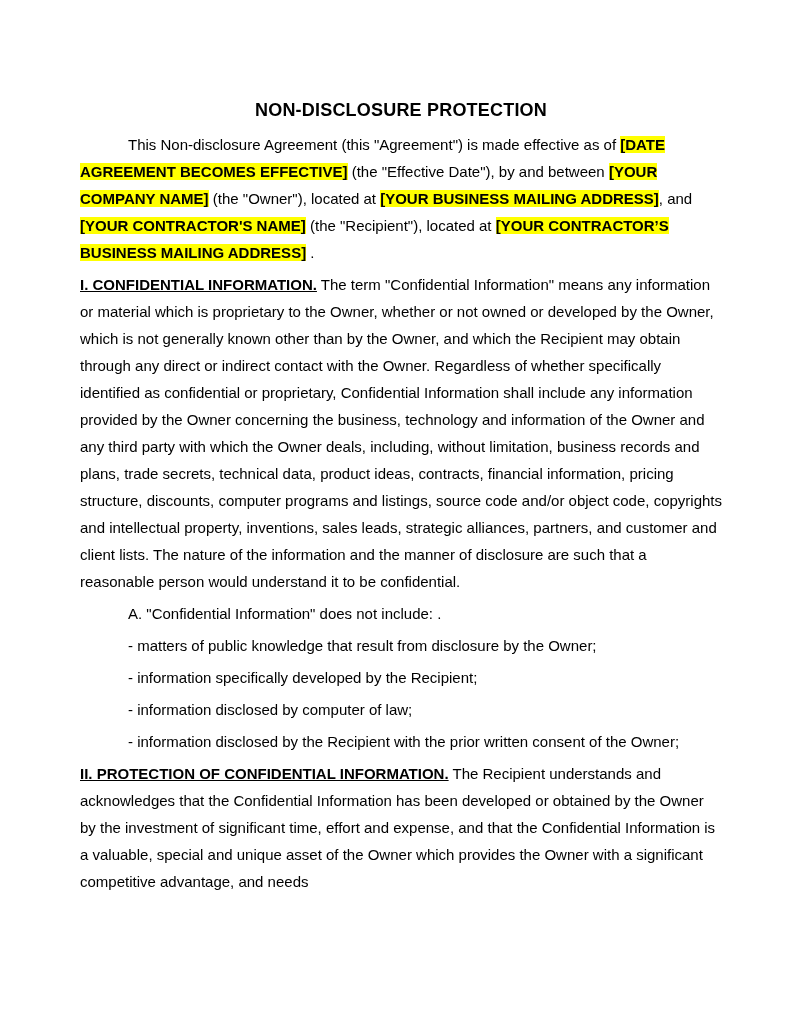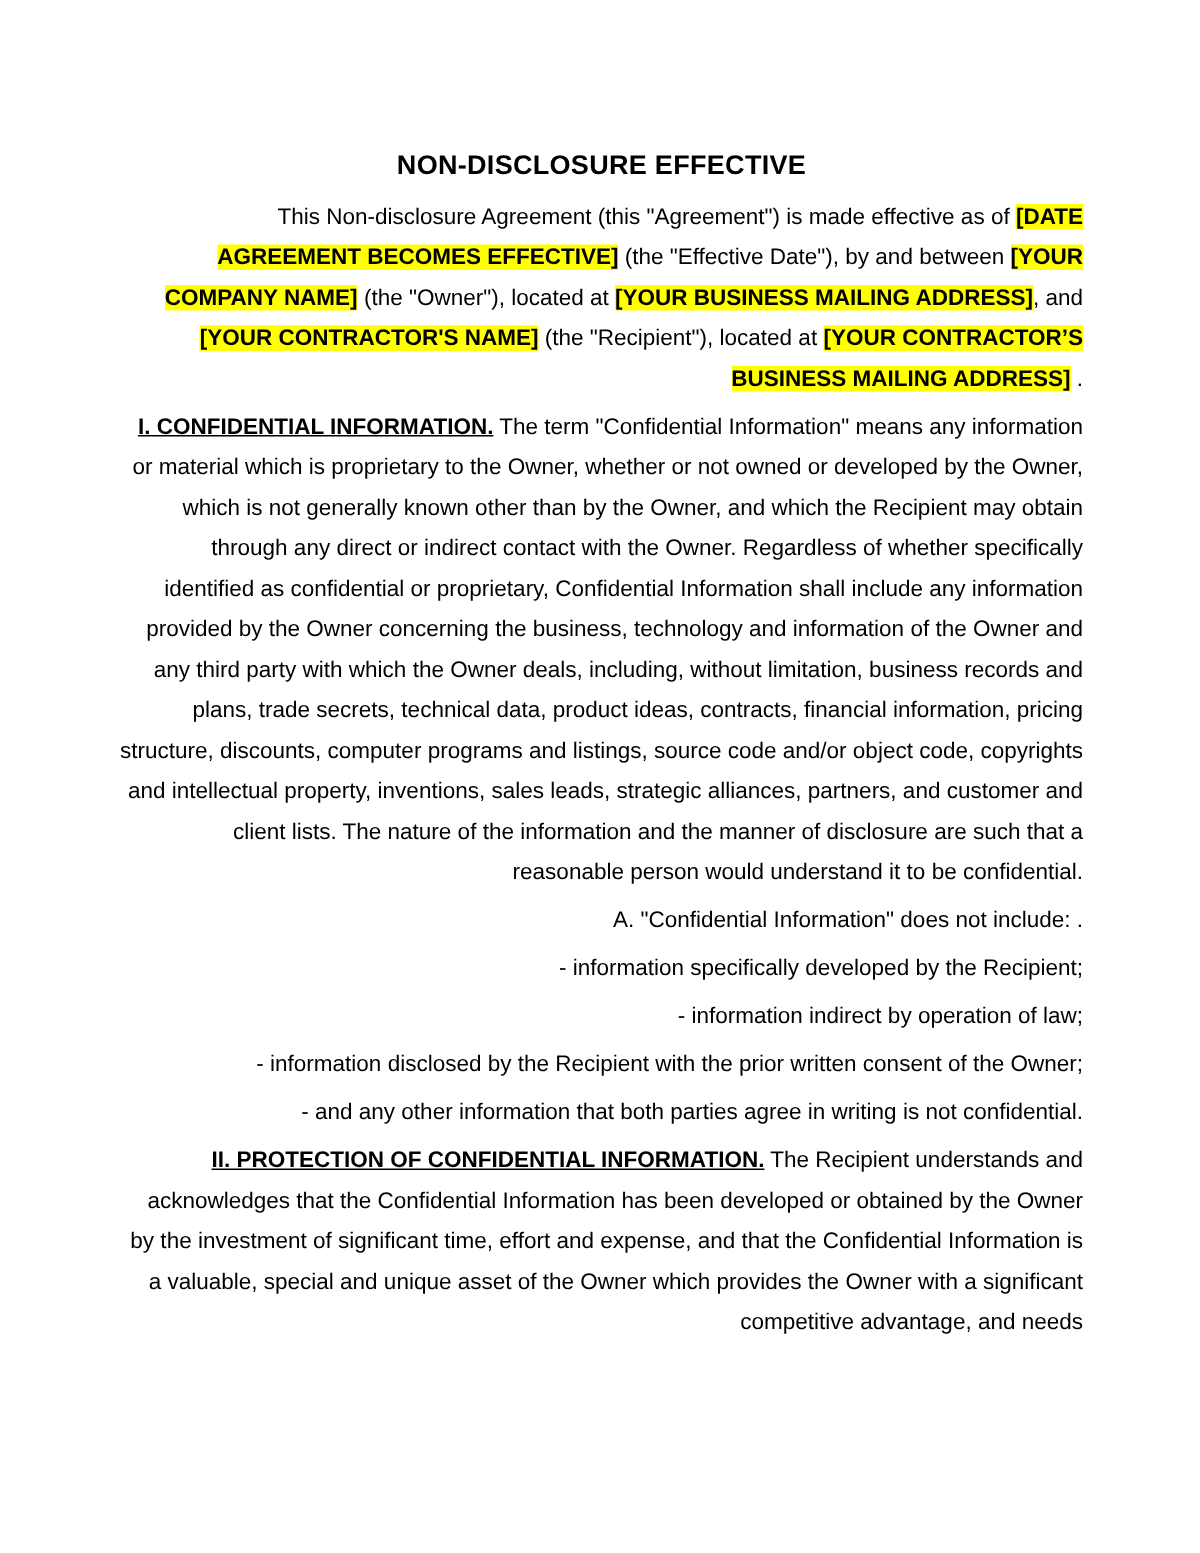--- a/index.html
+++ b/index.html
@@ -26,45 +26,44 @@
   .doc-title {
     margin: 0 0 7px 0;
     text-align: center;
     font-size: 18px;
     line-height: 27px;
     font-weight: bold;
     letter-spacing: 0.2px;
   }
   p.block {
     margin: 0 0 5px 0;
-    text-align: right;
   }
   p.indent-first {
     text-indent: 48px;
   }
   p.indent-block {
     margin-left: 48px;
   }
   .bold {
     font-weight: bold;
     text-decoration: underline;
   }
   .hl {
     background: #ffff00;
     font-weight: bold;
   }
 </style>
 </head>
 <body>
 
 <div class="page">
-  <h1 class="doc-title">NON-DISCLOSURE EFFECTIVE</h1>
+  <h1 class="doc-title">NON-DISCLOSURE PROTECTION</h1>
   <div>
       <p class="block indent-first"><span>This Non-disclosure Agreement (this "Agreement") is made effective as of </span><span class="hl">[DATE AGREEMENT BECOMES EFFECTIVE]</span><span> (the "Effective Date"), by and between </span><span class="hl">[YOUR COMPANY NAME]</span><span> (the "Owner"), located at </span><span class="hl">[YOUR BUSINESS MAILING ADDRESS]</span><span>, and </span><span class="hl">[YOUR CONTRACTOR'S NAME]</span><span> (the "Recipient"), located at </span><span class="hl">[YOUR CONTRACTOR’S BUSINESS MAILING ADDRESS]</span><span> .</span></p>
       <p class="block"><span class="bold">I. CONFIDENTIAL INFORMATION.</span><span> The term "Confidential Information" means any information or material which is proprietary to the Owner, whether or not owned or developed by the Owner, which is not generally known other than by the Owner, and which the Recipient may obtain through any direct or indirect contact with the Owner. Regardless of whether specifically identified as confidential or proprietary, Confidential Information shall include any information provided by the Owner concerning the business, technology and information of the Owner and any third party with which the Owner deals, including, without limitation, business records and plans, trade secrets, technical data, product ideas, contracts, financial information, pricing structure, discounts, computer programs and listings, source code and/or object code, copyrights and intellectual property, inventions, sales leads, strategic alliances, partners, and customer and client lists. The nature of the information and the manner of disclosure are such that a reasonable person would understand it to be confidential.</span></p>
       <p class="block indent-block"><span>A. "Confidential Information" does not include: .</span></p>
+      <p class="block indent-block"><span>- matters of public knowledge that result from disclosure by the Owner;</span></p>
       <p class="block indent-block"><span>- information specifically developed by the Recipient;</span></p>
-      <p class="block indent-block"><span>- information indirect by operation of law;</span></p>
+      <p class="block indent-block"><span>- information disclosed by computer of law;</span></p>
       <p class="block indent-block"><span>- information disclosed by the Recipient with the prior written consent of the Owner;</span></p>
-      <p class="block indent-block"><span>- and any other information that both parties agree in writing is not confidential.</span></p>
       <p class="block"><span class="bold">II. PROTECTION OF CONFIDENTIAL INFORMATION.</span><span> The Recipient understands and acknowledges that the Confidential Information has been developed or obtained by the Owner by the investment of significant time, effort and expense, and that the Confidential Information is a valuable, special and unique asset of the Owner which provides the Owner with a significant competitive advantage, and needs</span></p>
     </div>
 </div>
 
 </body></html>

